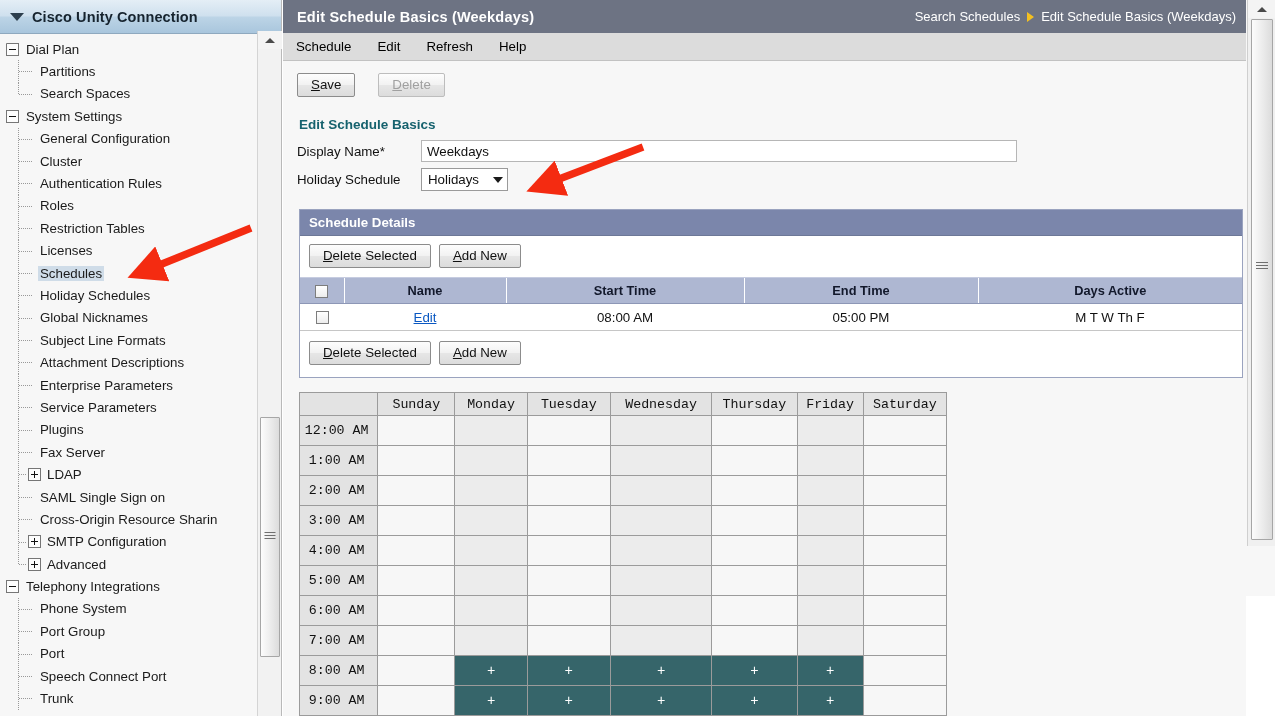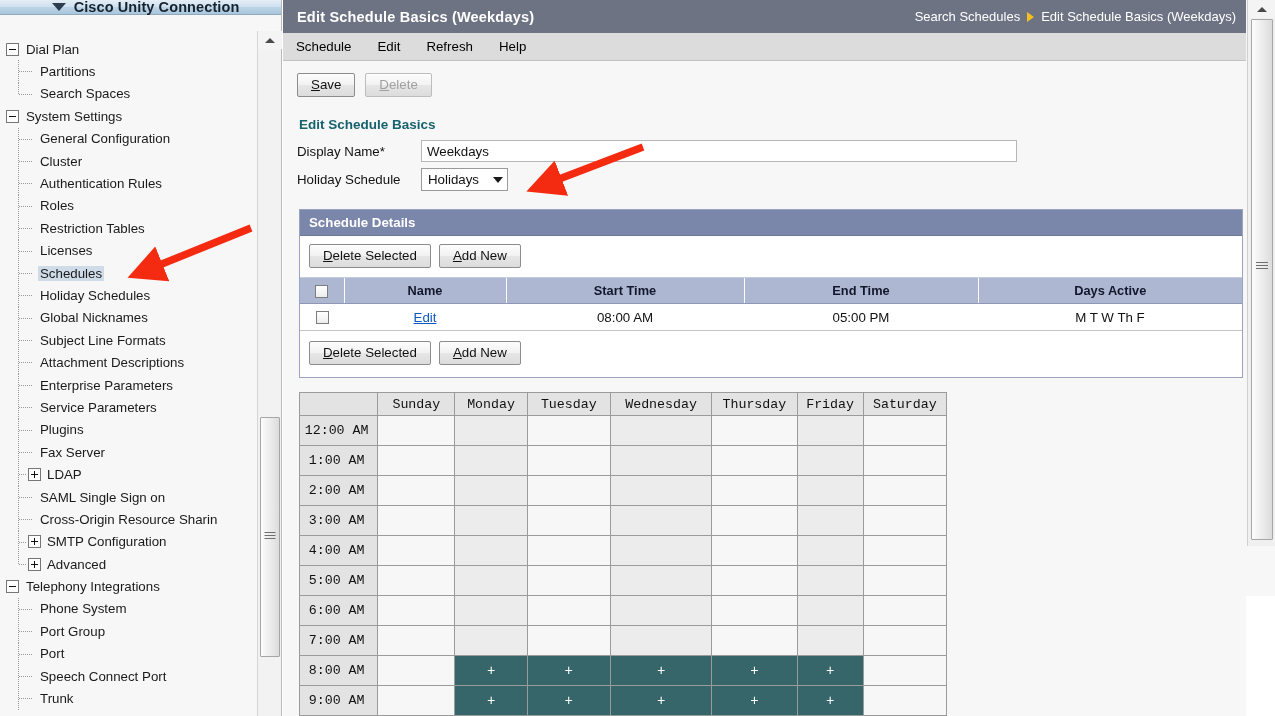--- a/index.html
+++ b/index.html
@@ -14,24 +14,24 @@
 
   
   #sidebar {
     position: absolute; left: 0; top: 0;
     width: 282px; height: 716px;
     background: #f7f7f7;
     border-right: 1px solid #b9b9b9;
   }
   #sidebar-header {
     position: relative;
-    height: 15px;
+    height: 34px;
     background: linear-gradient(to bottom, #e4eef6 0%, #cfe0ee 48%, #bcd4e6 52%, #a9c6dd 100%);
     border-bottom: 1px solid #8fa9bf;
-    display: flex; align-items: center; justify-content: center;
+    display: flex; align-items: center;
   }
   #sidebar-header .caret {
     margin-left: 10px; margin-right: 8px;
     width: 0; height: 0;
     border-left: 7px solid transparent;
     border-right: 7px solid transparent;
     border-top: 8px solid #2c3e4d;
   }
   #sidebar-header .title {
     font-size: 14.5px; font-weight: bold; color: #16232e;
@@ -151,21 +151,21 @@
   .menu-item {
     font-size: 13.3px; color: #000000;
     padding: 0 13px; line-height: 28px;
   }
   #content {
     position: relative;
     width: 963px;
     background: #f7f7f7;
     padding: 12px 0 0 14px;
   }
-  .btnrow { display: flex; gap: 10px; align-items: center; }
+  .btnrow { display: flex; gap: 23px; align-items: center; }
   .btn {
     font-family: "Liberation Sans", sans-serif;
     font-size: 13.3px; color: #111;
     background: linear-gradient(to bottom, #fdfdfd 0%, #f2f2f2 48%, #e6e6e6 52%, #dcdcdc 100%);
     border: 1px solid #8c8c8c;
     border-radius: 2px;
     padding: 3px 13px 4px 13px;
     line-height: 15px;
     white-space: nowrap;
   }

